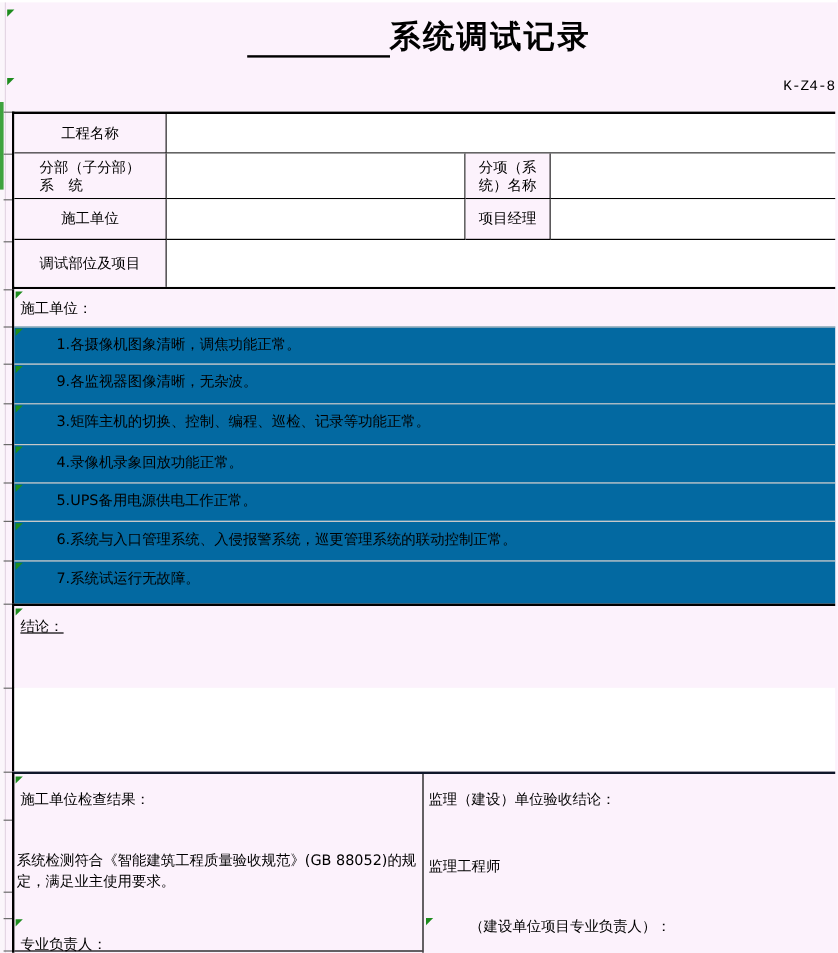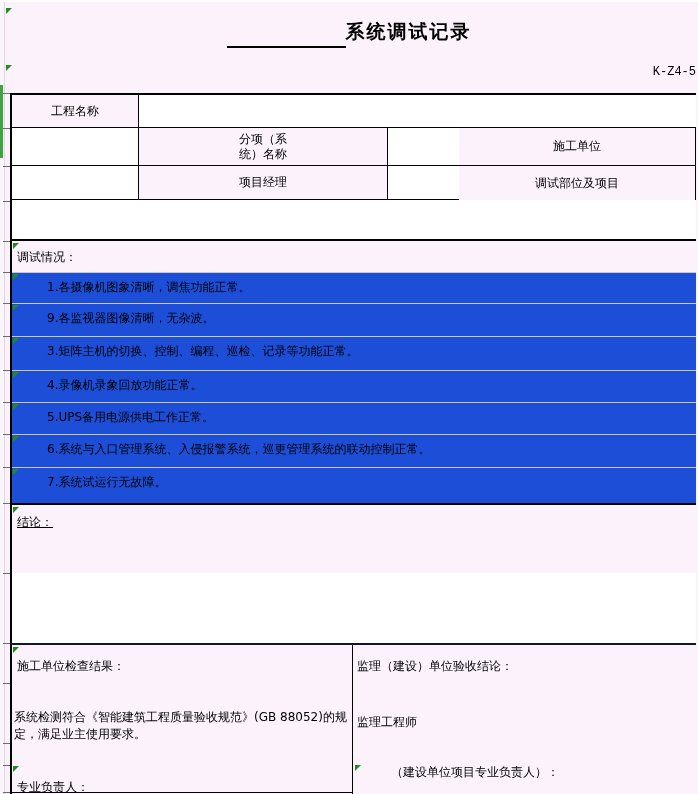--- a/index.html
+++ b/index.html
@@ -16,21 +16,21 @@
   .tick { position:absolute; left:3px; width:7px; height:1px; background:#6B6B6B; }
 
   
   .tri { position:absolute; width:0; height:0;
          border-top:6px solid #1E8C1E; border-right:6px solid transparent; }
 
   
   .title-row { position:absolute; left:0; top:12px; width:100%; height:36px;
                display:flex; justify-content:center; align-items:flex-end; }
   .title-underline { width:119px; height:34px; border-bottom:2px solid #000; }
-  .title-text { font-size:19px; font-weight:bold; line-height:34px; letter-spacing:2px; }
+  .title-text { font-size:26px; font-weight:bold; line-height:34px; letter-spacing:2px; }
   .form-code { position:absolute; top:65px; right:2px;
                font-family:"Liberation Mono", monospace; font-size:12px; }
 
   
   .tableA { position:absolute; left:10px; top:93px; width:686px;
             display:grid; grid-template-columns:127px 249px 71px 1fr;
             grid-template-rows:33px 38px 34px 39px;
             border-top:2px solid #000; border-left:2px solid #000; border-bottom:2px solid #000;
             box-sizing:border-box; background:#FFFFFF; }
   .tableA > div { border-right:1px solid #000; border-bottom:1px solid #000;
@@ -42,21 +42,21 @@
   .cell-value { background:#FFFFFF; }
   .span3 { grid-column:2 / 5; }
   .pre { white-space:pre-line; line-height:15px; }
 
   
   .sectionB { position:absolute; left:10px; top:241px; width:686px;
               border-left:2px solid #000; box-sizing:border-box; background:#FFFFFF; }
   .sectionB .sec-header { position:relative; height:31px; background:#FCF2FC;
                           padding:8px 0 0 5px; box-sizing:border-box; }
   .item-row { position:relative; border-top:1px solid #C8C8C8;
-              padding:6px 0 0 35px; box-sizing:border-box; background:#1d4ed8; }
+              padding:6px 0 0 35px; box-sizing:border-box; background:#0369a1; }
 
   
   .sectionC { position:absolute; left:10px; top:503px; width:686px; height:140px;
               border-top:2px solid #000; border-left:2px solid #000; box-sizing:border-box; }
   .sectionC .concl-label { position:relative; height:68px; background:#FCF2FC;
                            padding:9px 0 0 5px; box-sizing:border-box;text-decoration:underline; }
   .sectionC .concl-blank { height:70px; background:#FFFFFF; }
 
   
   .sectionD { position:absolute; left:10px; top:643px; width:686px; height:193px;
@@ -76,44 +76,46 @@
   <div class="margin-vline"></div>
   <div class="top-edge"></div>
   <div class="green-strip"></div>
   <div class="tri" style="left:6px; top:8px;"></div>
   <div class="tri" style="left:6px; top:65px;"></div>
 
   <div class="title-row">
     <span class="title-underline"></span>
     <span class="title-text">系统调试记录</span>
   </div>
-  <div class="form-code">K-Z4-5</div>
+  <div class="form-code">K-Z4-8</div>
 
   <div class="tableA">
     <div class="cell-label">工程名称</div>
     <div class="cell-value span3 lastcol"></div>
 
+    <div class="cell-label pre">分部（子分部）
+系　统</div>
     <div class="cell-value"></div>
     <div class="cell-label pre">分项（系
 统）名称</div>
     <div class="cell-value lastcol"></div>
 
     <div class="cell-label">施工单位</div>
     <div class="cell-value"></div>
     <div class="cell-label">项目经理</div>
     <div class="cell-value lastcol"></div>
 
     <div class="cell-label lastrow">调试部位及项目</div>
     <div class="cell-value span3 lastcol lastrow"></div>
   </div>
 
   <div class="sectionB">
     <div class="sec-header">
       <div class="tri" style="left:1px; top:2px;"></div>
-      <span>调试情况：</span>
+      <span>施工单位：</span>
     </div>
     <div class="item-row" style="height:31px;">
       <div class="tri" style="left:1px; top:1px;"></div>
       <span>1.各摄像机图象清晰，调焦功能正常。</span>
     </div>
     <div class="item-row" style="height:33px;">
       <div class="tri" style="left:1px; top:1px;"></div>
       <span>9.各监视器图像清晰，无杂波。</span>
     </div>
     <div class="item-row" style="height:34px;">

